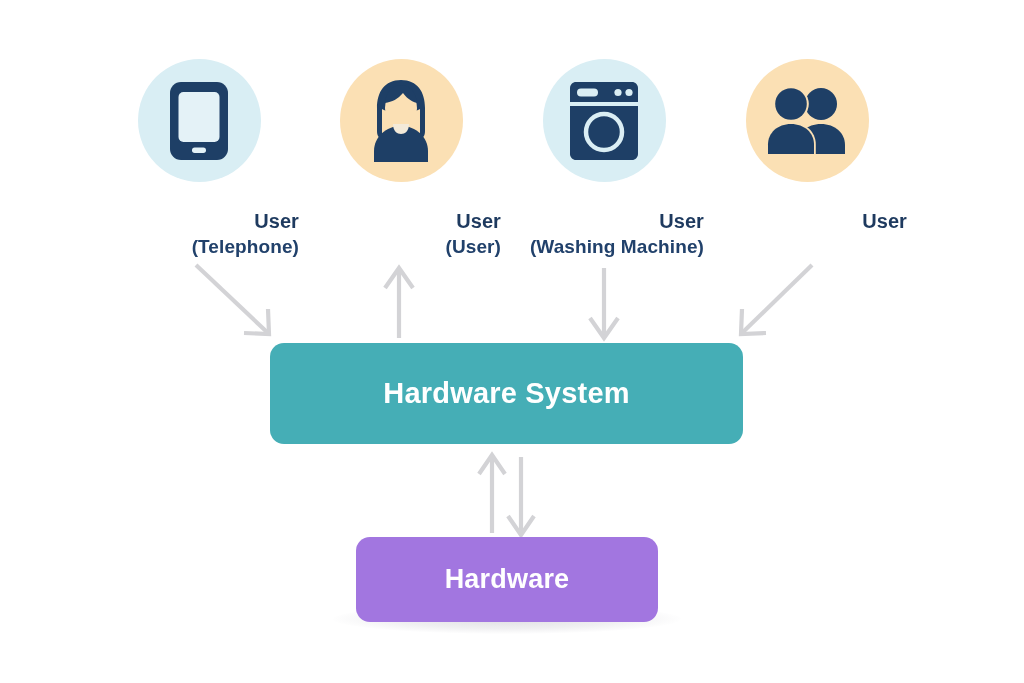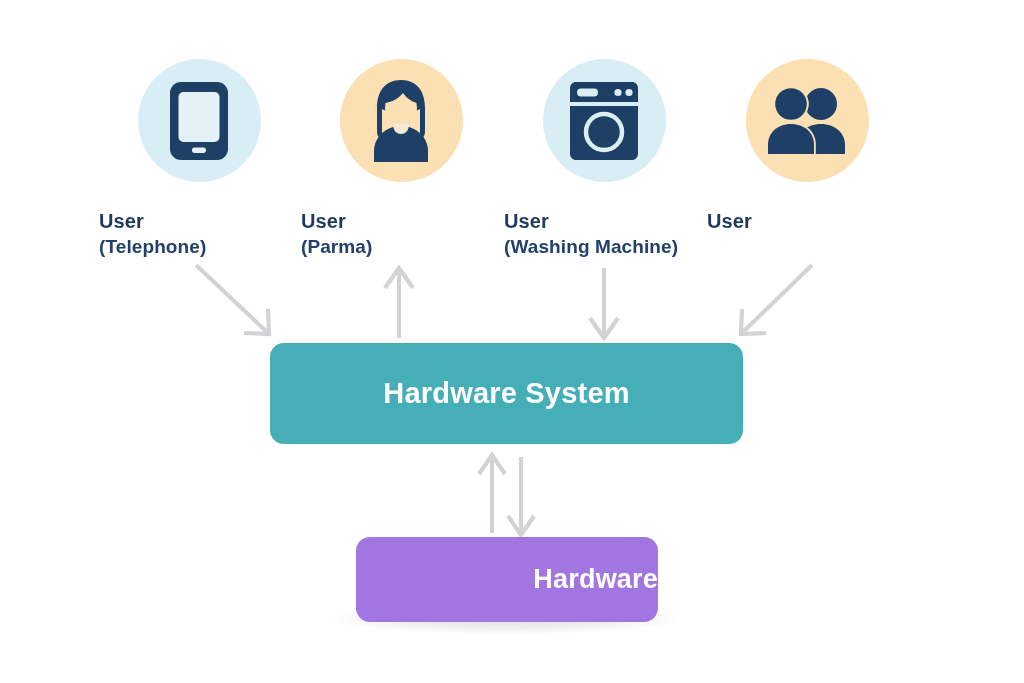--- a/index.html
+++ b/index.html
@@ -17,21 +17,21 @@
 
   #diagram {
     position: absolute;
     inset: 0;
   }
 
   
   .user-node {
     position: absolute;
     width: 200px;
-    text-align: left;
+    text-align: right;
   }
   .icon-circle {
     width: 123px;
     height: 123px;
     border-radius: 50%;
     margin: 0 auto;
     display: flex;
     align-items: center;
     justify-content: center;
   }
@@ -71,21 +71,20 @@
     font-size: 29px;
   }
   #hw-box {
     left: 356px;
     top: 537px;
     width: 302px;
     height: 85px;
     background: #a276e0;
     font-size: 27px;
     z-index: 2;
-    justify-content: flex-end;
   }
   #hw-shadow {
     position: absolute;
     left: 333px;
     top: 604px;
     width: 348px;
     height: 30px;
     border-radius: 50%;
     background: radial-gradient(ellipse at center, rgba(150,150,160,0.30) 0%, rgba(160,160,170,0.16) 45%, rgba(255,255,255,0) 72%);
     z-index: 1;
@@ -163,21 +162,21 @@
         <path d="M39 47 C24 47 12 58 12 72 L12 83 L66 83 L66 72 C66 58 54 47 39 47 Z" fill="#1e3f66"></path>
 
         <ellipse cx="39" cy="29" rx="16" ry="19" fill="#fbe0b4"></ellipse>
 
         <path d="M23 24 C24 12 31 6 39 6 C47 6 54 12 55 24 C48 22 44 18 41 14 C36 20 30 23 23 24 Z" fill="#1e3f66"></path>
 
         <path d="M31 45 L47 45 C47 52 43 55 39 55 C35 55 31 52 31 45 Z" fill="#f3ead9"></path>
       </svg>
     </div>
     <div class="user-label">User</div>
-    <div class="user-sublabel">(Parma)</div>
+    <div class="user-sublabel">(User)</div>
   </div>
 
   <div class="user-node" style="left:504px; top:59px;">
     <div class="icon-circle" style="background:#d9eef4;">
       <svg width="76" height="82" viewBox="0 0 76 82">
 
         <path d="M10 2 L66 2 C69.3 2 72 4.7 72 8 L72 22 L4 22 L4 8 C4 4.7 6.7 2 10 2 Z" fill="#1e3f66"></path>
         <rect x="11" y="8.5" width="21" height="8" rx="4" ry="4" fill="#daeef4"></rect>
         <circle cx="52" cy="12.5" r="3.6" fill="#daeef4"></circle>
         <circle cx="63" cy="12.5" r="3.6" fill="#daeef4"></circle>

